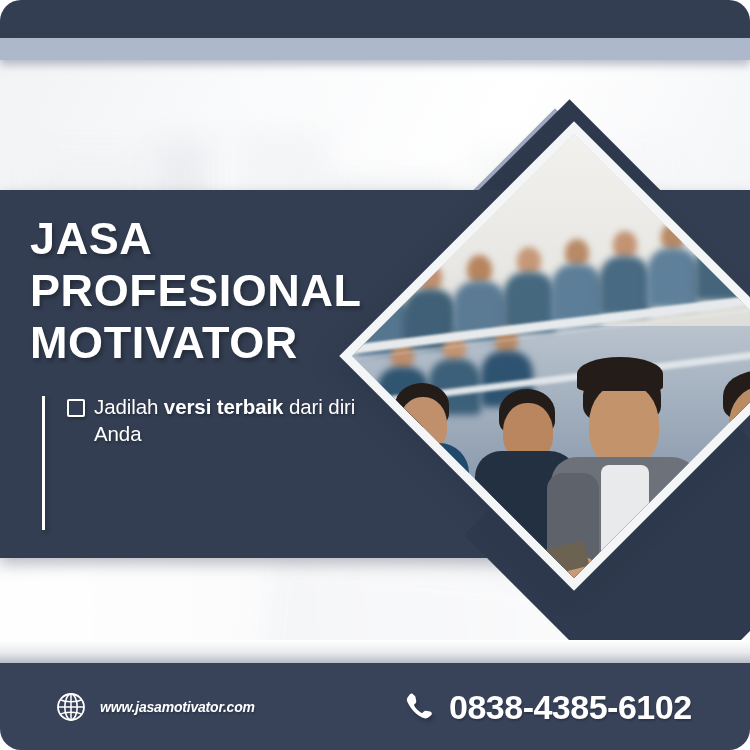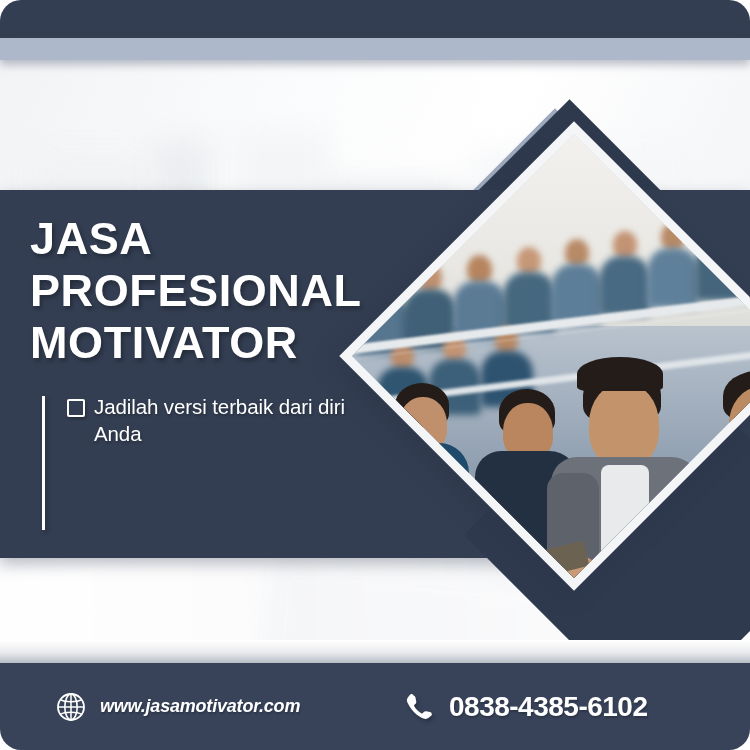--- a/index.html
+++ b/index.html
@@ -102,30 +102,30 @@
     left: 404px; top: 50%;
     transform: translateY(-50%);
     display: flex;
     align-items: center;
     gap: 13px;
   }
   .globe-icon svg { display: block; }
   .phone-icon svg { display: block; filter: drop-shadow(2px 3px 2px rgba(0,0,0,.25)); }
   .web-text {
     color: #ffffff;
-    font-size: 18px;
+    font-size: 14px;
     font-weight: bold;
     font-style: italic;
     letter-spacing: -.2px;
     white-space: nowrap;
     text-shadow: 1px 2px 2px rgba(0,0,0,.22);
   }
   .phone-text {
     color: #ffffff;
-    font-size: 28px;
+    font-size: 34px;
     font-weight: bold;
     letter-spacing: -.5px;
     white-space: nowrap;
     text-shadow: 1px 2px 2px rgba(0,0,0,.22);
   }
 
   
   .shape {
     position: absolute;
     transform-origin: center center;
@@ -307,21 +307,21 @@
     margin-top: 6px;
     box-shadow: 1px 2px 3px rgba(0,0,0,.28);
   }
   .bullet-text {
     color: #ffffff;
     font-size: 20.5px;
     line-height: 27px;
     letter-spacing: -.1px;
     text-shadow: 1px 2px 3px rgba(0,0,0,.28);
   }
-  .bullet-text b { font-weight: normal; }
+  .bullet-text b { font-weight: bold; }
 </style>
 </head>
 <body>
 
 <div id="banner">
 
   <div class="bg-base">
     <div class="bg-blob bg-b1"></div>
     <div class="bg-blob bg-b2"></div>
     <div class="bg-blob bg-b3"></div>

